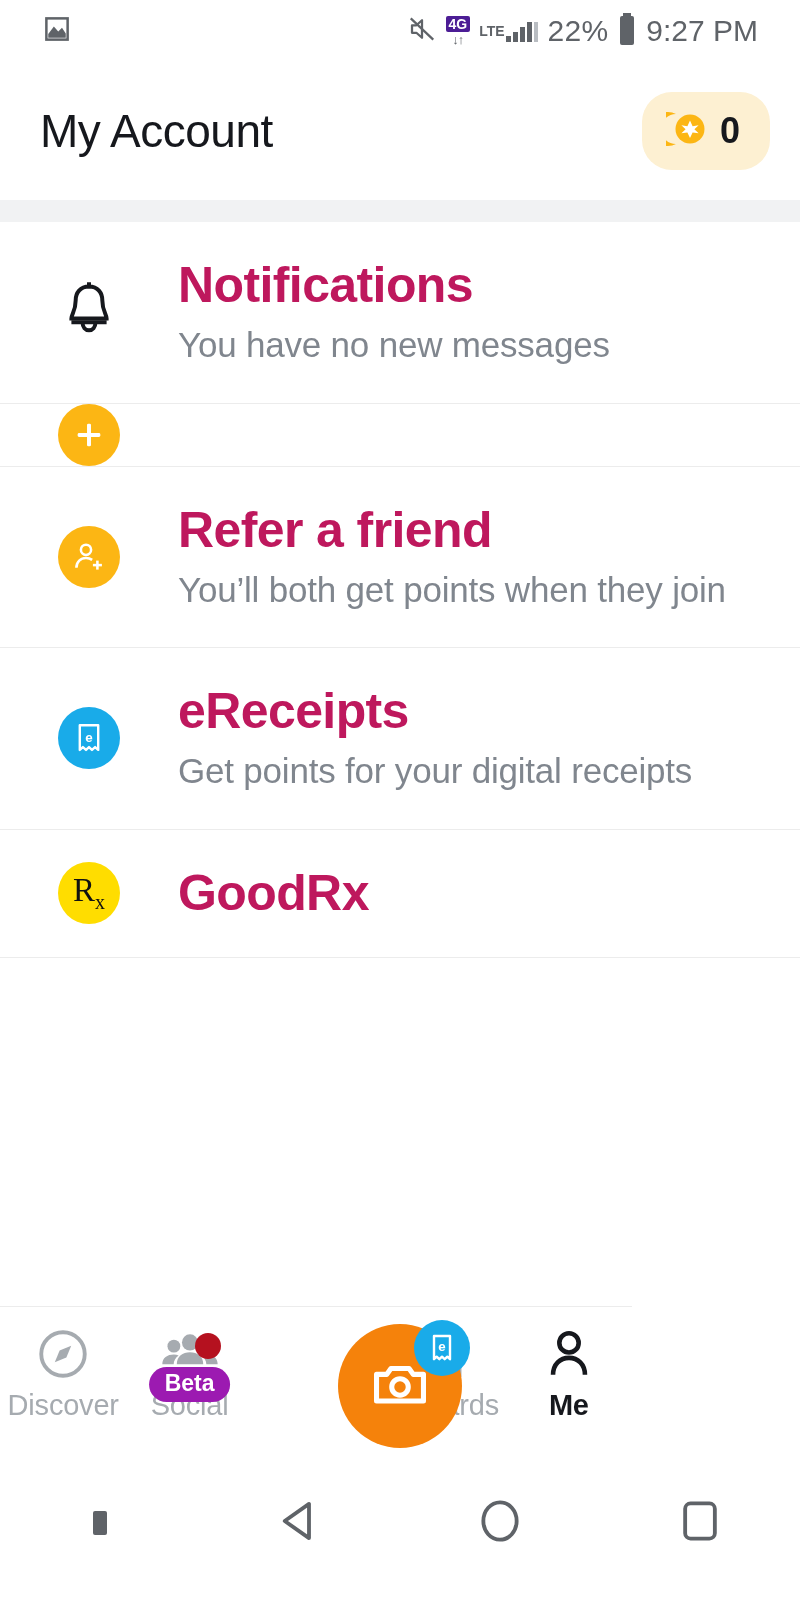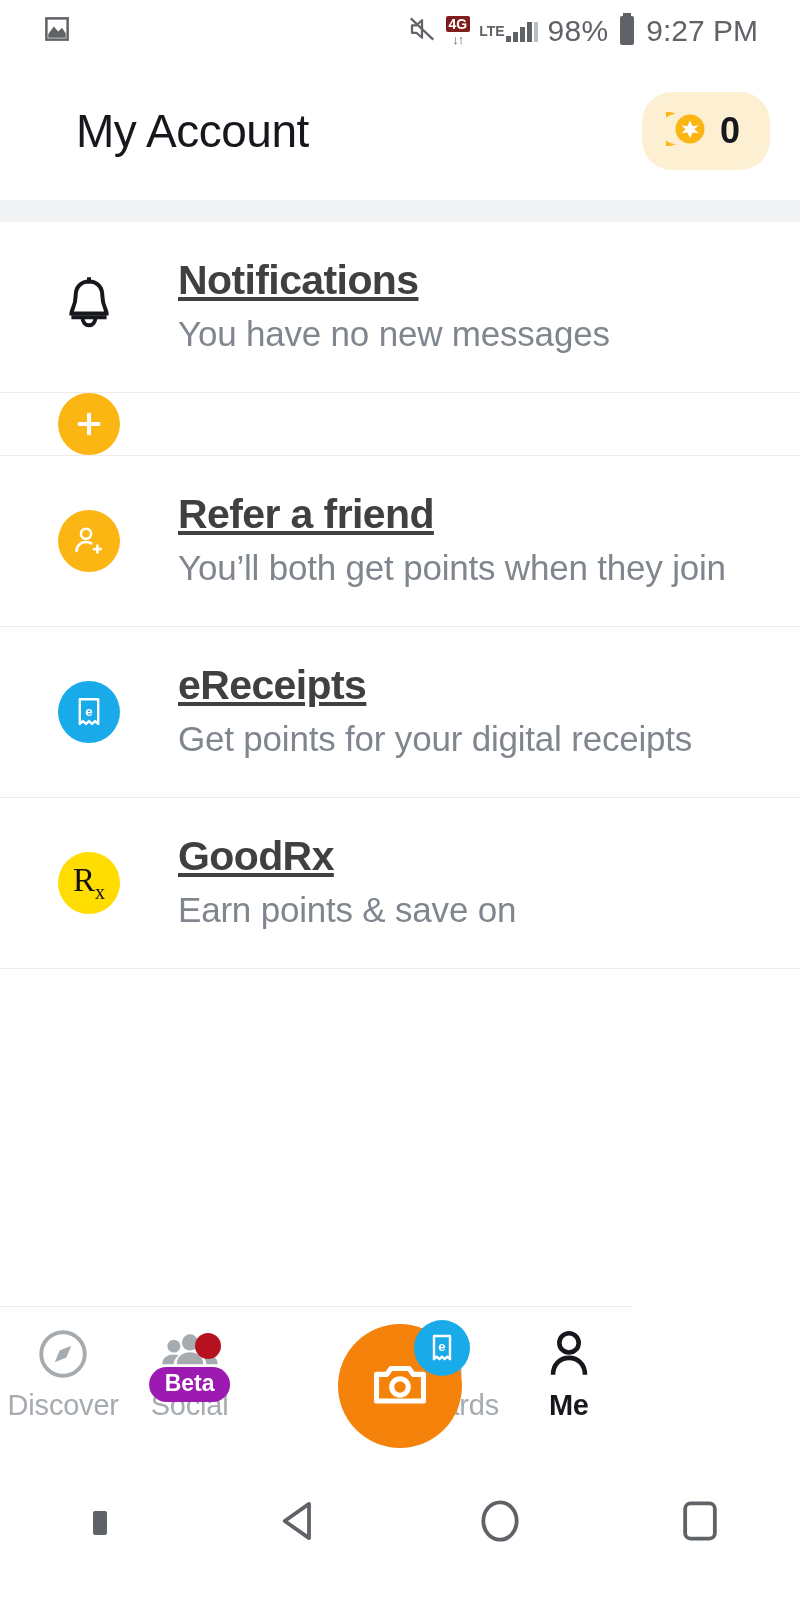--- a/index.html
+++ b/index.html
@@ -19,31 +19,31 @@
   }
   .sb-left { margin-left: 42px; display: flex; align-items: center; }
   .sb-right {
     margin-left: auto; margin-right: 42px;
     display: flex; align-items: center; gap: 9px;
   }
   .sb-text { font-size: 30px; color: #5f6368; letter-spacing: 0.2px; white-space: nowrap; }
   .sb-time { font-size: 30px; color: #5f6368; white-space: nowrap; }
   .net-badge { display: flex; flex-direction: column; align-items: center; line-height: 1; }
   .net-4g {
-    background: #7f1d1d; color: #fff; font-size: 14px; font-weight: bold;
+    background: #4c1d95; color: #fff; font-size: 14px; font-weight: bold;
     padding: 1px 3px; border-radius: 2px; letter-spacing: 0;
   }
   .net-arrows { font-size: 13px; color: #5f6368; margin-top: 1px; letter-spacing: -1px; }
   .lte-group { display: flex; flex-direction: row; align-items: center; line-height: 1; }
   .lte-label { font-size: 14px; font-weight: bold; color: #5f6368; }
 
   
   .appbar {
     position: absolute; top: 62px; left: 0; width: 800px; height: 138px;
-    display: flex; align-items: center; background: #ffffff; padding-left: 36px;
+    display: flex; align-items: center; background: #ffffff;
   }
   .app-title {
     margin-left: 40px; font-size: 46px; color: #16181d;
     font-weight: 400; letter-spacing: -0.5px;
   }
   .points-pill {
     margin-left: auto; margin-right: 30px;
     display: flex; align-items: center; gap: 12px;
     background: #fdf0d2; border-radius: 30px;
     padding: 16px 30px 16px 24px;
@@ -74,22 +74,22 @@
     width: 62px; height: 62px; border-radius: 50%;
     display: flex; align-items: center; justify-content: center;
   }
   .circ.amber { background: #fcb614; }
   .circ.blue  { background: #19abe9; }
   .circ.yellow{ background: #ffdd00; justify-content: center; }
   .rx-text { font-size: 33px; color: #111; font-family: "Liberation Serif", serif; }
   .rx-text sub { font-size: 20px; }
   .row-text { flex: 1; padding: 34px 0 34px 0; }
   .row-title {
-    font-size: 41px; font-weight: bold; color: #404040;
-    letter-spacing: -0.6px; line-height: 1.18; text-decoration: underline;
+    font-size: 50px; font-weight: bold; color: #be185d;
+    letter-spacing: -0.6px; line-height: 1.18;
   }
   .row-sub {
     margin-top: 6px; font-size: 35px; color: #80868e;
     line-height: 1.36; letter-spacing: -0.2px;
   }
 
   
   .tabbar {
     position: absolute; left: 0; top: 1306px; width: 632px; height: 140px;
     background: #ffffff; border-top: 1px solid #ececec;
@@ -166,21 +166,21 @@
       <span class="lte-group">
         <span class="lte-label">LTE</span>
         <svg width="34" height="22" viewBox="0 0 34 22">
           <rect x="1" y="16" width="5" height="6" fill="#5f6368"></rect>
           <rect x="8" y="12" width="5" height="10" fill="#5f6368"></rect>
           <rect x="15" y="7" width="5" height="15" fill="#5f6368"></rect>
           <rect x="22" y="2" width="5" height="20" fill="#5f6368"></rect>
           <rect x="29" y="2" width="4" height="20" fill="#b9bdc2"></rect>
         </svg>
       </span>
-      <span class="sb-text">98%</span>
+      <span class="sb-text">22%</span>
       <span>
         <svg width="20" height="34" viewBox="0 0 20 34">
           <rect x="6" y="1" width="8" height="3" fill="#5f6368"></rect>
           <rect x="3" y="4" width="14" height="29" rx="2" fill="#5f6368"></rect>
         </svg>
       </span>
       <span class="sb-time">9:27 PM</span>
     </div>
   </div>
 
@@ -263,21 +263,20 @@
     </div>
 
     <div class="row">
       <div class="row-icon">
         <span class="circ yellow">
           <span class="rx-text">R<sub>x</sub></span>
         </span>
       </div>
       <div class="row-text">
         <div class="row-title">GoodRx</div>
-        <div class="row-sub">Earn points &amp; save on</div>
       </div>
     </div>
 
   </div>
 
   <div class="tabbar">
 
     <div class="tab">
       <div class="tab-icon">
         <svg width="58" height="58" viewBox="0 0 24 24" fill="none" stroke="#a6abb0" stroke-width="1.6">

